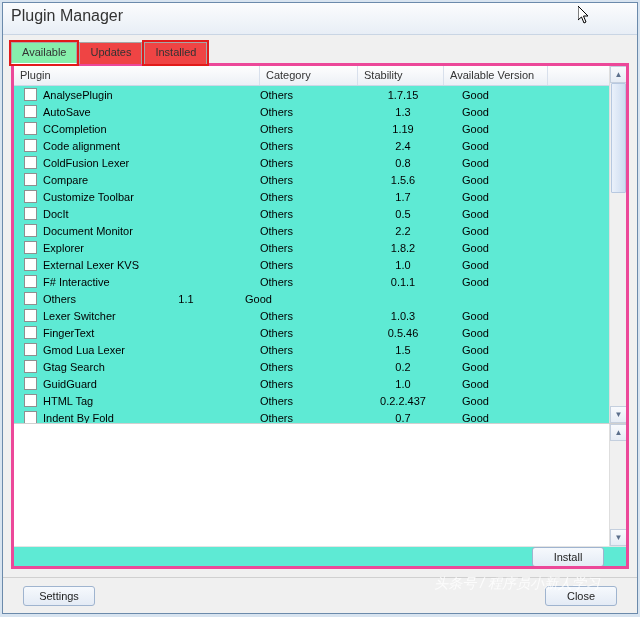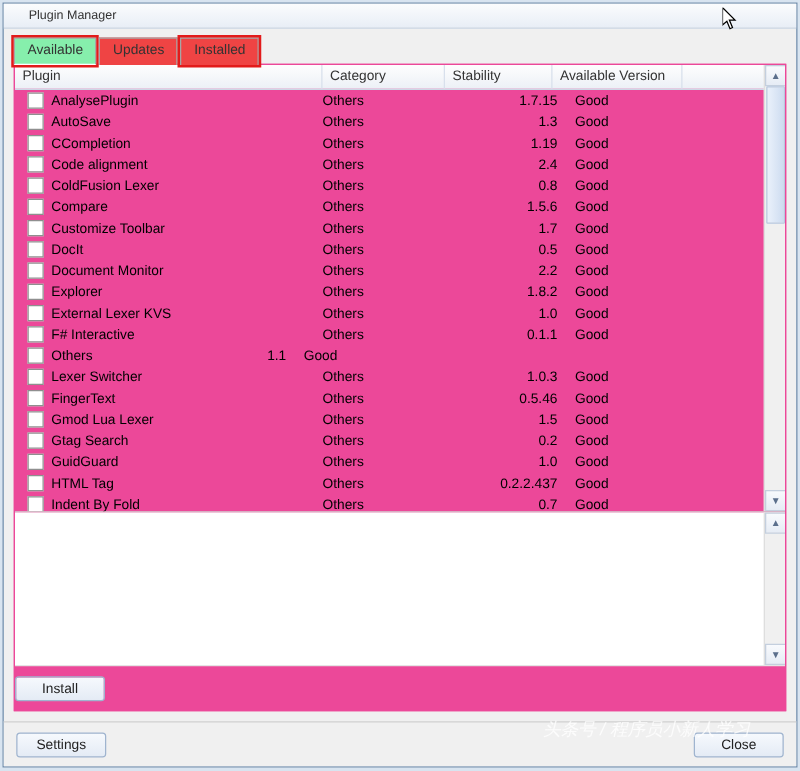--- a/index.html
+++ b/index.html
@@ -16,23 +16,23 @@
   .window {
     position: absolute;
     top: 2px; left: 2px;
     width: 636px; height: 612px;
     background: #f0f0f0;
     border: 1px solid #6b8aab;
     display: flex;
     flex-direction: column;
   }
   .titlebar {
-    height: 20px;
-    padding: 4px 20px;
-    font-size: 10px;
+    height: 32px;
+    padding: 4px 8px;
+    font-size: 16px;
     color: #333;
     background: linear-gradient(#fbfcfd,#e8eef6);
     border-bottom: 1px solid #c9d5e4;
   }
   .content {
     flex: 1;
     padding: 6px 8px 8px 8px;
     display: flex;
     flex-direction: column;
   }
@@ -56,22 +56,22 @@
   .tab.active {
     background: #86efac;
     top: 1px;
     border-bottom: 1px solid #fff;
   }
   .red-box {
     outline: 2px solid #e21b1b;
   }
   .panel {
     flex: 1;
-    border: 1px solid #ec4899;
-    background: #ec4899;
+    border: 3px solid #ec4899;
+    background: #5eead4;
     display: flex;
     flex-direction: column;
     overflow: hidden;
   }
   .table-container {
     height: 358px;
     overflow: hidden;
     position: relative;
     border-bottom: 1px solid #d0d0d0;
   }
@@ -103,21 +103,21 @@
   .cb {
     width: 13px; height: 13px;
     margin: 0 6px 0 10px;
     border: 1px solid #8f8f8f;
     background: #fff;
     flex-shrink: 0;
     cursor: pointer;
   }
   .cell-plugin { width: 217px; padding-left: 0; }
   .cell-cat { width: 98px; }
-  .cell-ver { width: 104px; text-align: right; padding-right: 14px; }
+  .cell-ver { width: 104px; text-align: center; padding-right: 14px; }
   .cell-stab { width: 86px; }
   .scrollbar-v {
     position: absolute;
     right: 0; top: 0;
     width: 17px;
     height: 100%;
     background: #f0f0f0;
     border-left: 1px solid #dedede;
   }
   .sb-btn {
@@ -143,43 +143,44 @@
     border: 1px solid #b7c8e0;
     border-radius: 1px;
     cursor: pointer;
   }
   .detail-pane {
     flex: 1;
     position: relative;
     background: #fff;
   }
   .install-row {
-    height: 36px;
-    display: flex;
+    height: 20px;
+    display: flex;
+    justify-content: flex-end;
     align-items: center;
     padding-right: 22px;
     border-top: 1px solid #e4e4e4;
   }
   .btn {
     min-width: 72px;
     padding: 3px 12px;
     background: linear-gradient(#f6f9fd,#e4ebf5);
     border: 1px solid #9fb4cf;
     border-radius: 3px;
     cursor: pointer;
     color: #222;
     font-family: inherit;
     font-size: 11px;
   }
   .footer {
     height: 36px;
     display: flex;
     justify-content: space-between;
     align-items: center;
-    padding: 0 10px;
+    padding: 0 20px;
     border-top: 1px solid #d0d0d0;
     background: #f0f0f0;
   }
   .cursor {
     position: absolute;
     top: 6px; left: 578px;
     font-size: 16px;
     color: #000;
     pointer-events: none;
   }

